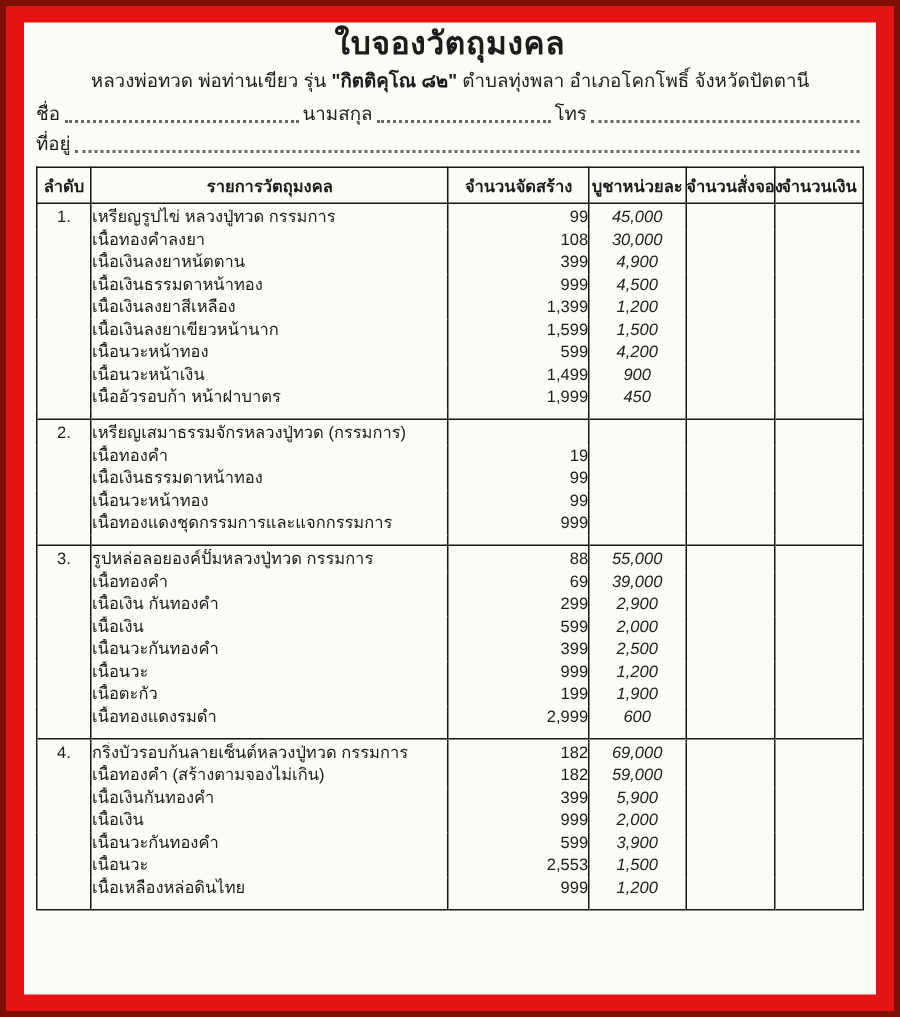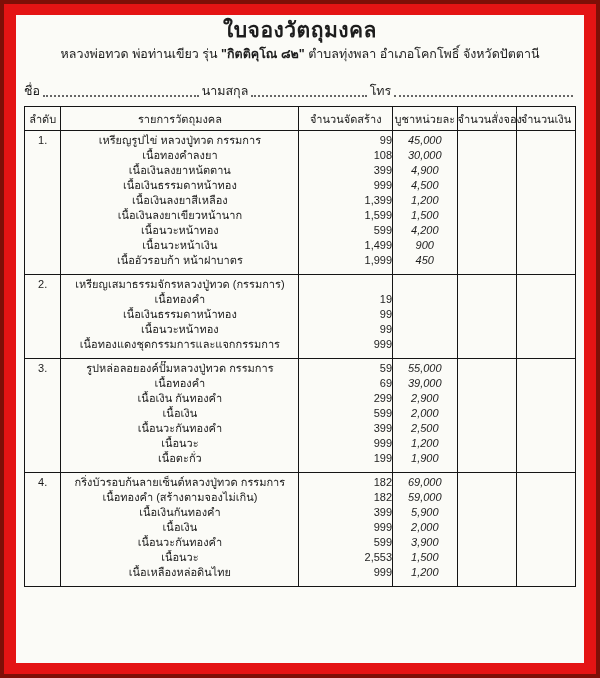--- a/index.html
+++ b/index.html
@@ -36,21 +36,21 @@
     text-align:center;
     font-size:12.5px;
     margin-top:2px;
     white-space:nowrap;
   }
   .doc-subtitle b { font-weight:bold; }
   .form-line {
     display:flex;
     align-items:flex-end;
     font-size:12.5px;
-    margin-top:20px;
+    margin-top:5px;
     line-height:15px;
   }
   .form-label { flex:0 0 auto; padding-right:2px; }
   .dots {
     border-bottom:2px dotted #666;
     margin:0 3px 2px 1px;
     height:10px;
   }
   .dots.d1 { flex:1.35; }
   .dots.d2 { flex:1.0; }
@@ -59,39 +59,39 @@
   table.order {
     width:100%;
     border-collapse:collapse;
     table-layout:fixed;
     margin-top:7px;
     border:1.5px solid #151515;
   }
   table.order thead th {
     border:1.2px solid #151515;
     font-size:11px;
-    font-weight:normal;
+    font-weight:bold;
     padding:3px 0 2px;
     text-align:center;
     white-space:nowrap;
     margin-left:10px;
   }
   table.order tbody { border-top:1.2px solid #151515; border-bottom:1.2px solid #151515; }
   table.order td {
     border-left:1.2px solid #151515;
     border-right:1.2px solid #151515;
     border-top:none; border-bottom:none;
     font-size:11px;
     line-height:13px;
     padding:1px 0 1px;
     white-space:nowrap;
     overflow:hidden;
   }
   td.c-no    { text-align:center; }
-  td.c-item  { text-align:center; padding-left:9px; }
+  td.c-item  { text-align:left; padding-left:9px; }
   td.c-made  { text-align:right; }
   td.c-price { text-align:center;font-style:italic; }
   tr.sp-top td { height:2px; padding:0; }
   tr.sp-bot td { height:6px; padding:0; }
 </style>
 </head>
 <body>
 
 <div class="frame-outer">
   <div class="frame-inner"></div>
@@ -107,20 +107,24 @@
 
     <div class="form-line">
       <span class="form-label">ชื่อ</span>
       <span class="dots d1"></span>
       <span class="form-label">นามสกุล</span>
       <span class="dots d2"></span>
       <span class="form-label">โทร</span>
       <span class="dots d3"></span>
     </div>
 
+    <div class="form-line">
+      <span class="form-label">ที่อยู่</span>
+      <span class="dots full"></span>
+    </div>
 
     <table class="order">
       <colgroup>
         <col style="width:6.6%">
         <col style="width:43.2%">
         <col style="width:17.0%">
         <col style="width:11.7%">
         <col style="width:10.8%">
         <col style="width:10.7%">
       </colgroup>
@@ -287,21 +291,21 @@
             <td class=""></td>
             <td class=""></td>
             <td class=""></td>
             <td class=""></td>
             <td class=""></td>
             <td class=""></td>
           </tr>
           <tr>
             <td class="c-no">3.</td>
             <td class="c-item">รูปหล่อลอยองค์ปั๊มหลวงปู่ทวด กรรมการ</td>
-            <td class="c-made">59</td>
+            <td class="c-made">88</td>
             <td class="c-price">55,000</td>
             <td class="c-order"></td>
             <td class="c-amount"></td>
           </tr>
           <tr>
             <td class="c-no"></td>
             <td class="c-item">เนื้อทองคำ</td>
             <td class="c-made">69</td>
             <td class="c-price">39,000</td>
             <td class="c-order"></td>
@@ -337,20 +341,28 @@
             <td class="c-made">999</td>
             <td class="c-price">1,200</td>
             <td class="c-order"></td>
             <td class="c-amount"></td>
           </tr>
           <tr>
             <td class="c-no"></td>
             <td class="c-item">เนื้อตะกั่ว</td>
             <td class="c-made">199</td>
             <td class="c-price">1,900</td>
+            <td class="c-order"></td>
+            <td class="c-amount"></td>
+          </tr>
+          <tr>
+            <td class="c-no"></td>
+            <td class="c-item">เนื้อทองแดงรมดำ</td>
+            <td class="c-made">2,999</td>
+            <td class="c-price">600</td>
             <td class="c-order"></td>
             <td class="c-amount"></td>
           </tr>
           <tr class="sp-bot">
             <td class=""></td>
             <td class=""></td>
             <td class=""></td>
             <td class=""></td>
             <td class=""></td>
             <td class=""></td>

